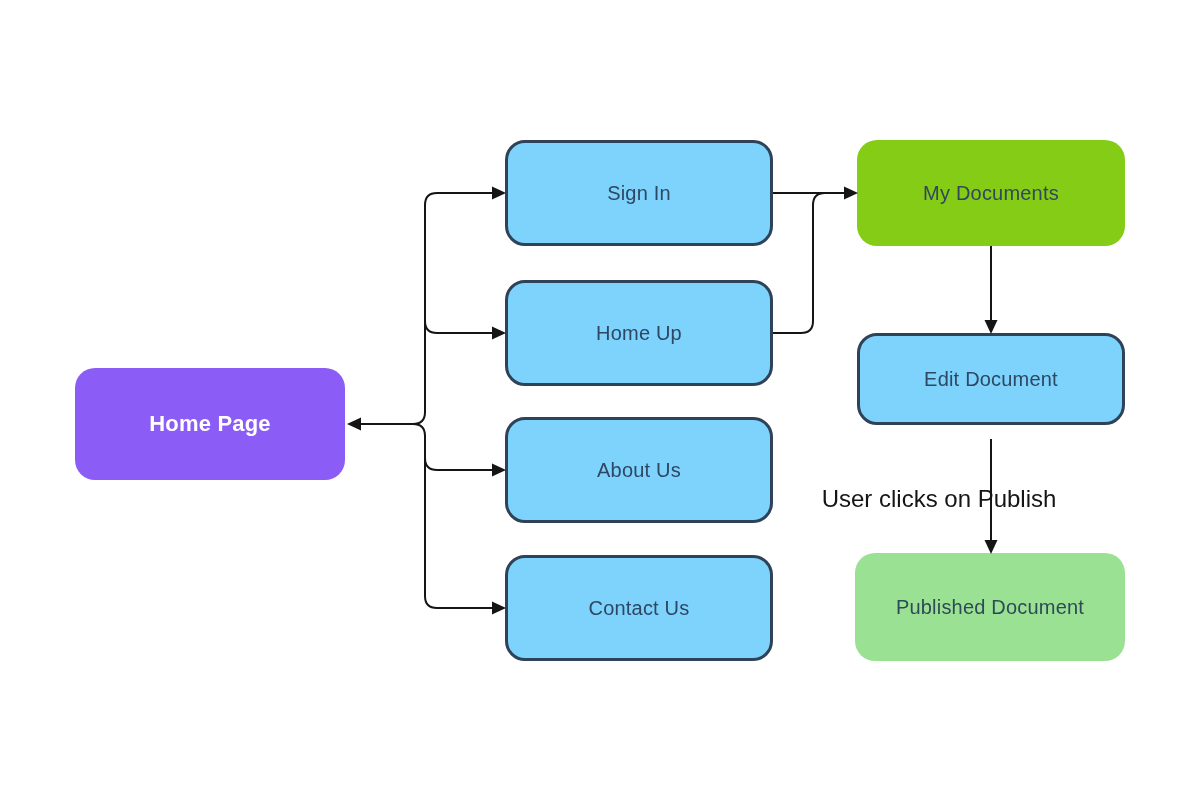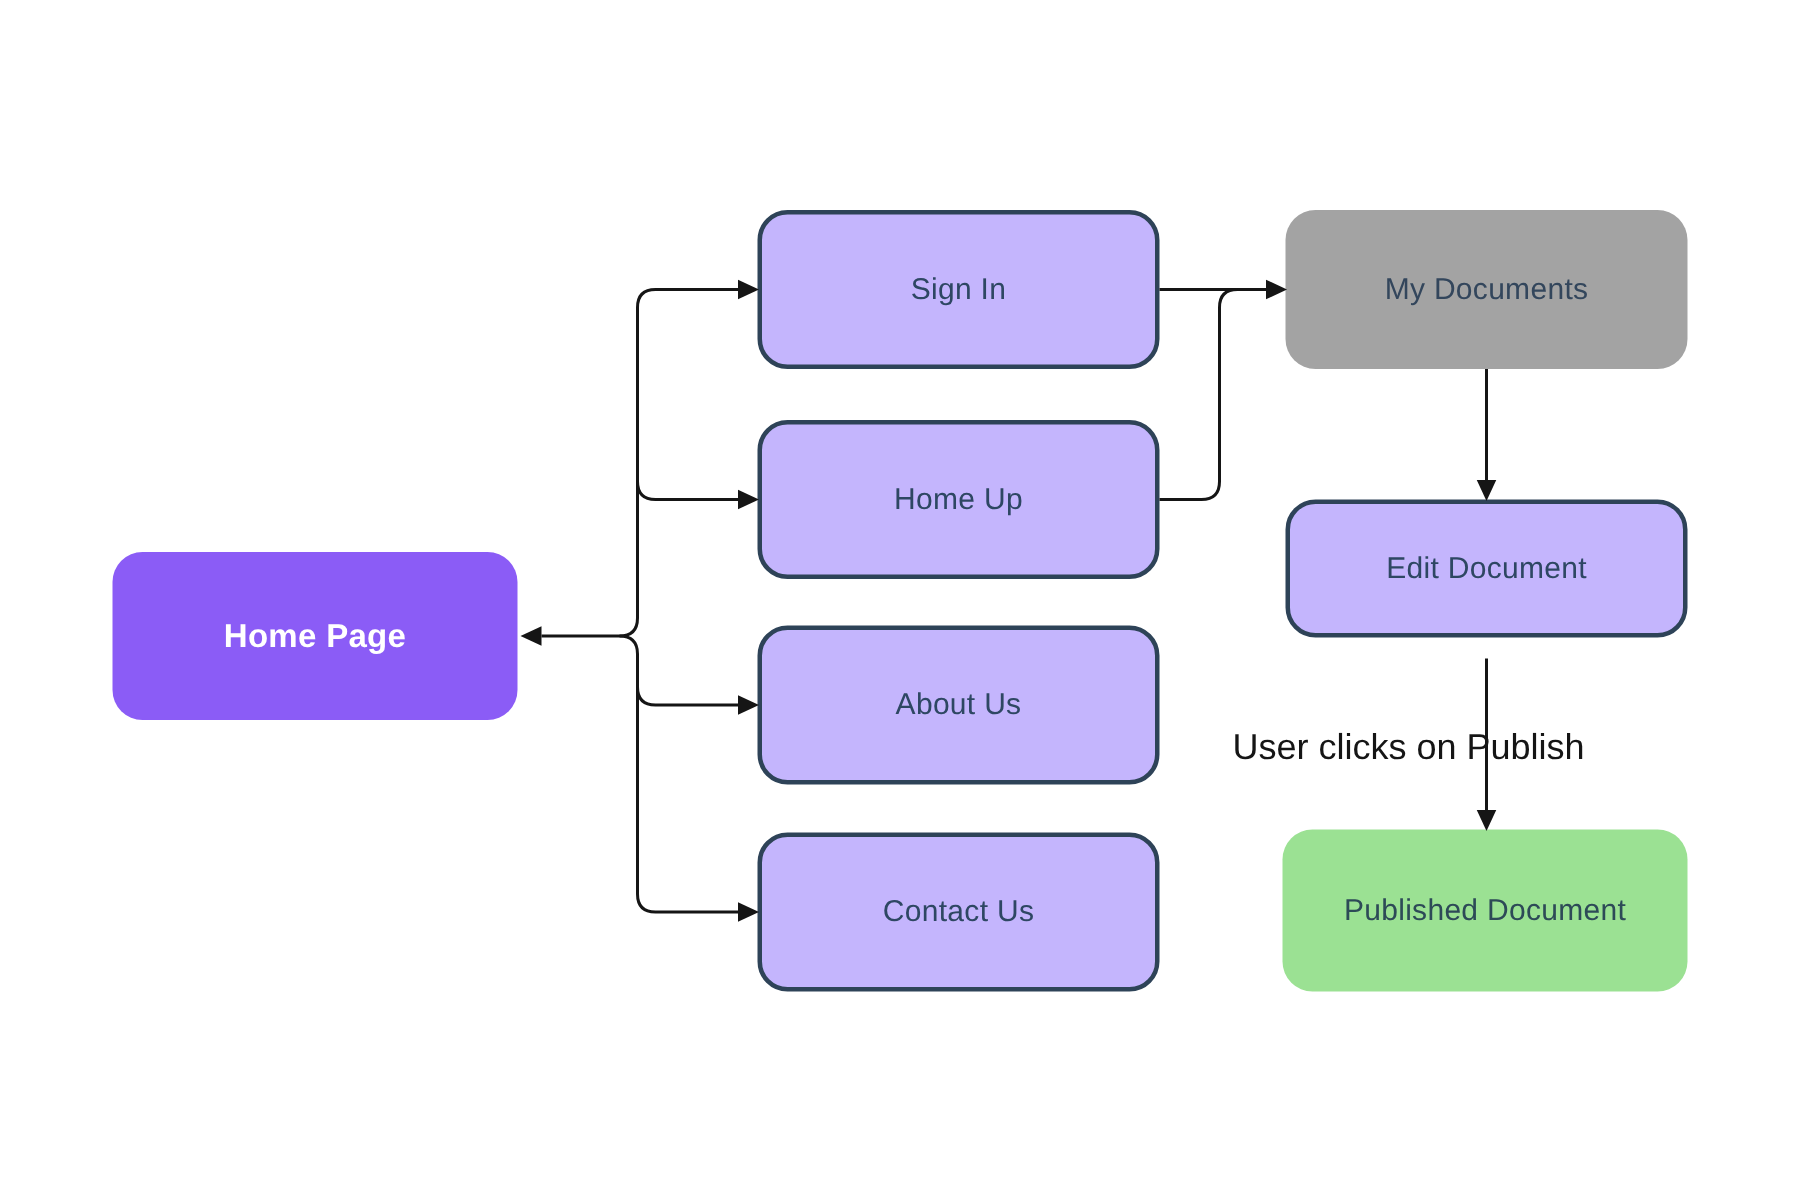--- a/index.html
+++ b/index.html
@@ -16,23 +16,23 @@
     display: flex;
     align-items: center;
     justify-content: center;
     border-radius: 20px;
     box-sizing: border-box;
     font-size: 20px;
     color: #2e4763;
     letter-spacing: 0.2px;
     cursor: default;
   }
-  .node--outlined { background: #c4b5fd; border: 3px solid #2e4358; }
+  .node--outlined { background: #7dd3fc; border: 3px solid #2e4358; }
   .node--blue   { background: #8b5cf6; color: #ffffff; font-weight: bold; font-size: 22px; }
-  .node--yellow { background: #a3a3a3; color: #33465c; }
+  .node--yellow { background: #84cc16; color: #33465c; }
   .node--green  { background: #9be193; color: #2d4a57; }
 
   #node-home     { left: 75px;  top: 368px; width: 270px; height: 112px; }
   #node-signin   { left: 505px; top: 140px; width: 268px; height: 106px; }
   #node-signup   { left: 505px; top: 280px; width: 268px; height: 106px; }
   #node-about    { left: 505px; top: 417px; width: 268px; height: 106px; }
   #node-contact  { left: 505px; top: 555px; width: 268px; height: 106px; }
   #node-mydocs   { left: 857px; top: 140px; width: 268px; height: 106px; }
   #node-editdoc  { left: 857px; top: 333px; width: 268px; height: 92px; }
   #node-published{ left: 855px; top: 553px; width: 270px; height: 108px; }

